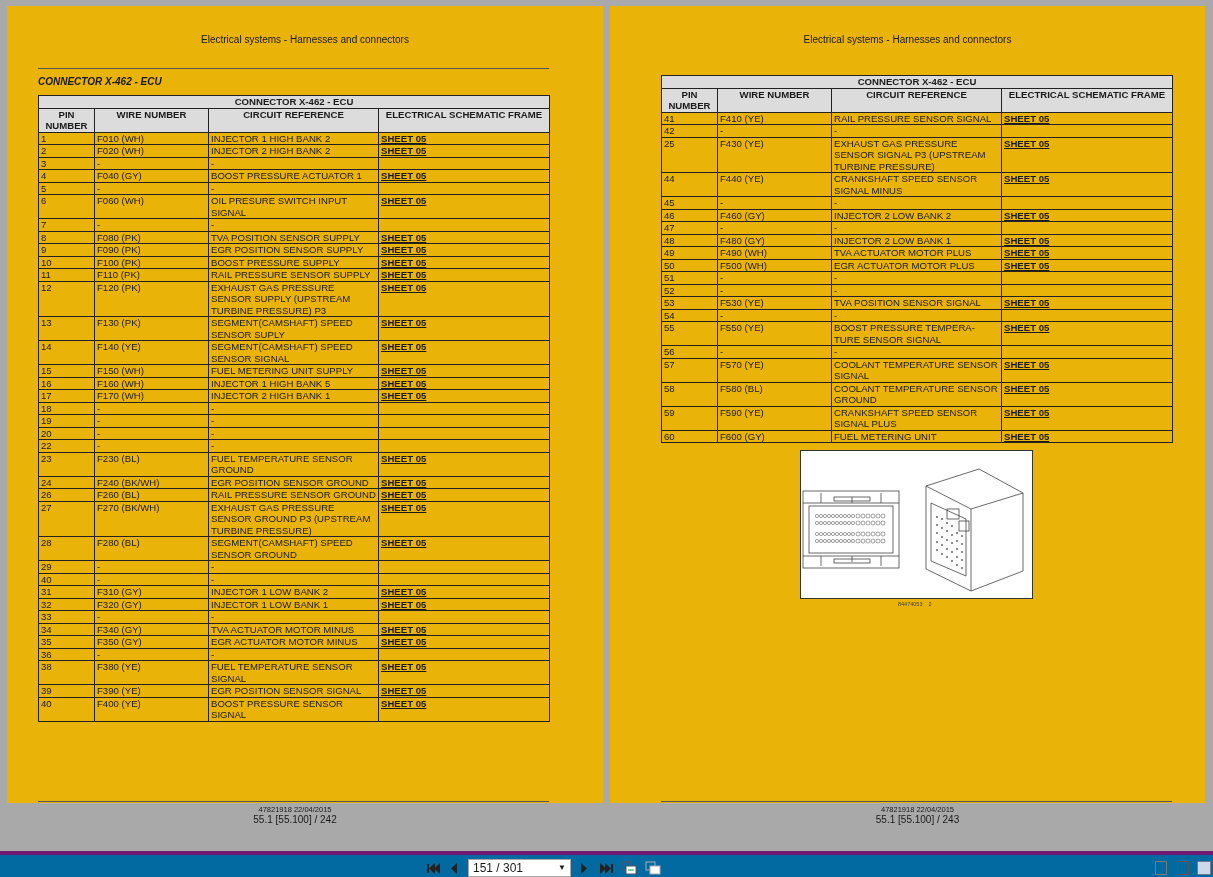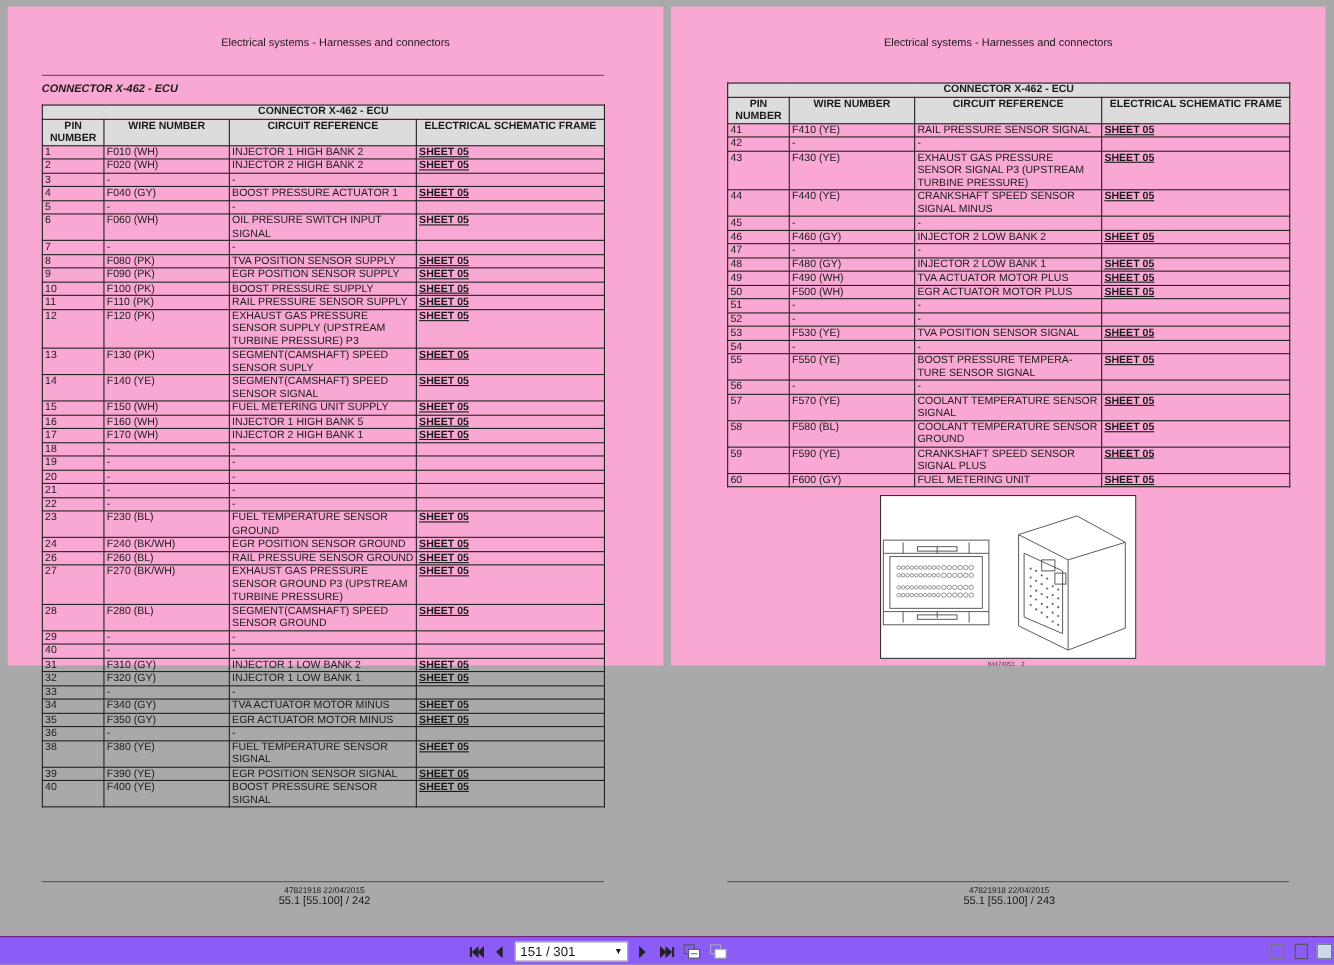--- a/index.html
+++ b/index.html
@@ -1,18 +1,18 @@
 <!DOCTYPE html>
 <html><head>
 <meta charset="utf-8">
 <style>
   * { box-sizing: border-box; margin: 0; padding: 0; }
   html, body { width: 1213px; height: 877px; overflow: hidden; }
   body { background: #a9a9a9; font-family: "Liberation Sans", sans-serif; color: #1a1a1a; position: relative; }
-  .page { position: absolute; top: 6px; background: #f9a8d4; height: 599px; }
+  .page { position: absolute; top: 6px; background: #eab308; height: 797px; }
   .page.left { left: 7px; width: 596px; }
   .page.right { left: 610px; width: 595px; }
   .running-head { position: absolute; top: 28px; left: 0; width: 100%; text-align: center; font-size: 10px; }
   .head-rule { position: absolute; top: 62px; height: 1px; background: #555; }
   .left .head-rule { left: 31px; width: 511px; }
   .section-title { position: absolute; top: 70px; left: 31px; font-size: 10px; font-weight: bold; font-style: italic; }
   table.conn { position: absolute; border-collapse: collapse; font-size: 9.6px; table-layout: fixed; }
   .left table.conn { left: 31px; top: 89px; width: 511px; }
   .right table.conn { left: 51px; top: 69px; width: 511px; }
   table.conn td, table.conn th { border: 1px solid #222; vertical-align: top; padding: 0 2px; line-height: 11.5px; }
@@ -22,21 +22,21 @@
   .foot-rule { position: absolute; top: 795px; height: 1px; background: #555; }
   .left .foot-rule { left: 31px; width: 511px; }
   .right .foot-rule { left: 51px; width: 511px; }
   .foot-doc { position: absolute; top: 799px; width: 100%; text-align: center; font-size: 7.5px; }
   .foot-page { position: absolute; top: 808px; width: 100%; text-align: center; font-size: 10px; }
   .left .foot-doc, .left .foot-page { left: -10px; }
   .right .foot-doc, .right .foot-page { left: 10px; }
   .figure { position: absolute; left: 190px; top: 444px; width: 233px; height: 149px; border: 1px solid #333; background: #fff; }
   .fig-caption { position: absolute; left: 288px; top: 595px; font-size: 5.5px; color: #444; }
   .fig-caption span { margin-left: 6px; }
-  .toolbar { position: absolute; left: 0; top: 851px; width: 1213px; height: 26px; background: #8b5cf6; border-top: 1px solid #701a75; }
+  .toolbar { position: absolute; left: 0; top: 851px; width: 1213px; height: 26px; background: #0369a1; border-top: 4px solid #701a75; }
   .tb-btn { position: absolute; top: 5px; height: 16px; display: flex; align-items: center; justify-content: center; color: #222; font-size: 12px; cursor: pointer; }
   .page-select { position: absolute; left: 468px; top: 4px; width: 103px; height: 18px; background: #fff; border: 1px solid #aaa; font-size: 12px; padding-left: 4px; line-height: 16px; }
   .page-select .caret { position: absolute; right: 4px; top: 0; font-size: 8px; }
   .view-icon { position: absolute; top: 6px; width: 12px; height: 14px; border: 1px solid #777; }
 </style>
 </head>
 <body>
 
 <div class="page left">
   <div class="running-head">Electrical systems - Harnesses and connectors</div>
@@ -175,26 +175,20 @@
           <td>-</td>
           <td class="frame"></td>
         </tr>
         <tr>
           <td>20</td>
           <td>-</td>
           <td>-</td>
           <td class="frame"></td>
         </tr>
         <tr>
-          <td>21</td>
-          <td>-</td>
-          <td>-</td>
-          <td class="frame"></td>
-        </tr>
-        <tr>
           <td>22</td>
           <td>-</td>
           <td>-</td>
           <td class="frame"></td>
         </tr>
         <tr>
           <td>23</td>
           <td>F230 (BL)</td>
           <td>FUEL TEMPERATURE SENSOR GROUND</td>
           <td class="frame">SHEET 05</td>
@@ -323,21 +317,21 @@
           <td>RAIL PRESSURE SENSOR SIGNAL</td>
           <td class="frame">SHEET 05</td>
         </tr>
         <tr>
           <td>42</td>
           <td>-</td>
           <td>-</td>
           <td class="frame"></td>
         </tr>
         <tr>
-          <td>43</td>
+          <td>25</td>
           <td>F430 (YE)</td>
           <td>EXHAUST GAS PRESSURE SENSOR SIGNAL P3 (UPSTREAM TURBINE PRESSURE)</td>
           <td class="frame">SHEET 05</td>
         </tr>
         <tr>
           <td>44</td>
           <td>F440 (YE)</td>
           <td>CRANKSHAFT SPEED SENSOR SIGNAL MINUS</td>
           <td class="frame">SHEET 05</td>
         </tr>

